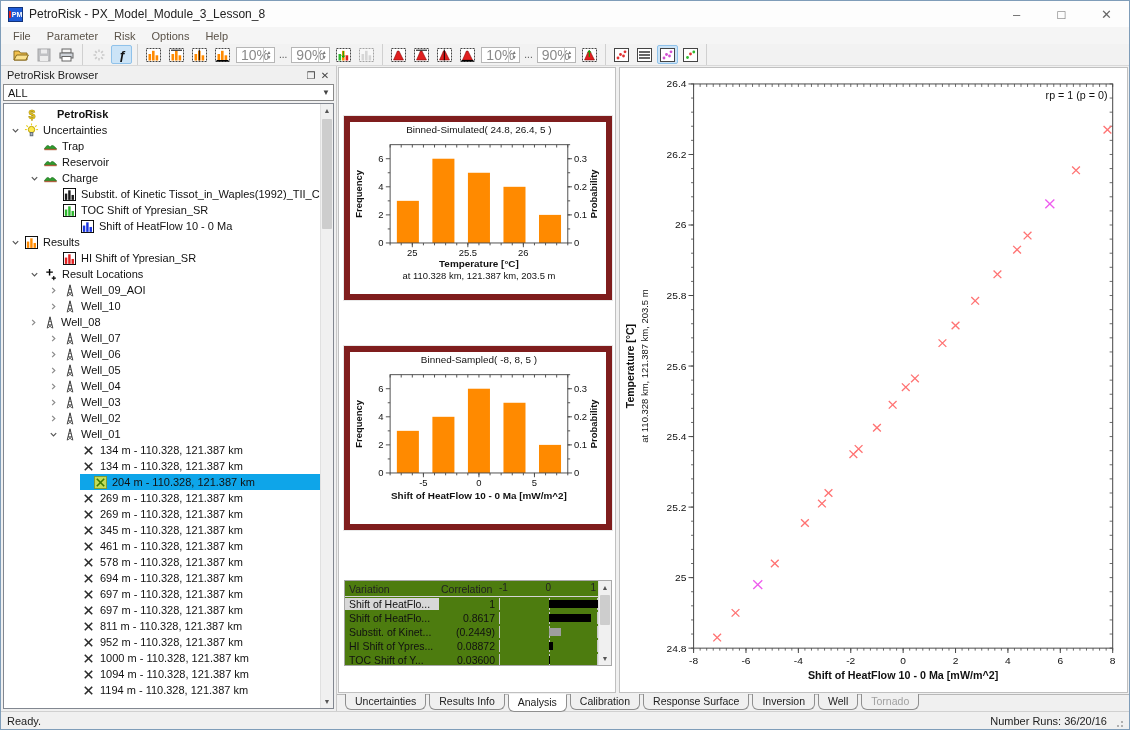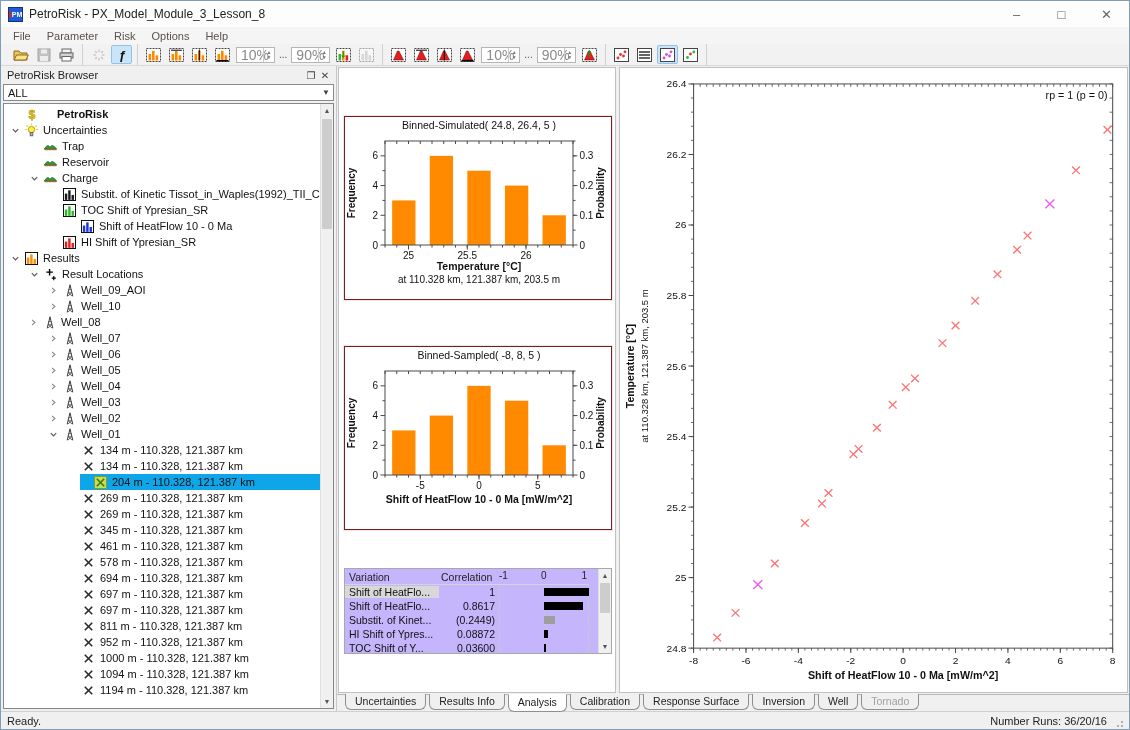--- a/index.html
+++ b/index.html
@@ -52,23 +52,23 @@
   
   .vscroll { width:13px; flex:0 0 auto; background:#f0f0f0; border-left:1px solid #e0e0e0; display:flex; flex-direction:column; }
   .vs-arrow { height:13px; display:flex; align-items:center; justify-content:center; font-size:7px; color:#555; flex:0 0 auto; }
   .vs-track { flex:1; position:relative; }
   .vs-thumb { position:absolute; left:1px; right:1px; background:#cdcdcd; border-radius:1px; }
 
   
   .content { flex:1; display:flex; flex-direction:column; background:#f0f0f0; min-width:0; }
   .panels { flex:1; display:flex; min-height:0; }
   .mid-col { width:278px; flex:0 0 auto; background:#fff; border:1px solid #c0c0c0; margin:1px; display:flex; flex-direction:column; }
-  .chart-box { width:268px; height:184px; margin-left:5px; border:1px solid #7f1d1d; box-shadow:0 0 0 1px #e8e8e8; background:#fff; }
+  .chart-box { width:268px; height:184px; margin-left:5px; border:6px solid #7f1d1d; box-shadow:0 0 0 1px #e8e8e8; background:#fff; }
   .box1 { margin-top:48px; } .box2 { margin-top:46px; }
-  .corr-box { width:268px; height:86px; margin-left:5px; margin-top:38px; border:1px solid #a8a8a8; background:#c4b5fd; display:flex; overflow:hidden;gap:9px; }
+  .corr-box { width:268px; height:86px; margin-left:5px; margin-top:50px; border:1px solid #a8a8a8; background:#4d7c0f; display:flex; overflow:hidden; }
   .corr-main { flex:1; overflow:hidden; }
   .corr-header { display:flex; height:16px; font-size:10.5px; color:#222; border-bottom:1px solid #d5d5d5; align-items:center; }
   .corr-row { display:flex; height:14px; font-size:10.5px; color:#111; align-items:center; }
   .cc-name { width:94px; padding-left:4px; overflow:hidden; white-space:nowrap; flex:0 0 auto; }
   .cc-val { width:60px; text-align:right; padding-right:4px; flex:0 0 auto; }
   .cc-scale { flex:1; position:relative; height:100%; }
   .corr-row .cc-name.sel { background:#d8d8d8; }
   .guide { position:absolute; top:1px; bottom:1px; width:1px; background:#c8c8c8; }
   .cbar { position:absolute; top:2.5px; height:8px; }
   .scale-lab { position:absolute; top:1px; font-size:10px; color:#222; }
@@ -431,50 +431,50 @@
                   <svg width="13" height="13" viewBox="0 0 14 14">
                     <rect x="0.5" y="0.5" width="13" height="13" fill="#fff" stroke="#000"></rect>
                     <rect x="2" y="6" width="2.6" height="6.8" fill="#1a35e0"></rect>
                     <rect x="5.6" y="2.5" width="2.6" height="10.3" fill="#1a35e0"></rect>
                     <rect x="9.2" y="7.5" width="2.6" height="5.3" fill="#1a35e0"></rect>
                   </svg>
                 </span>
                 <span class="lbl">Shift of HeatFlow 10 - 0 Ma</span>
               </span>
             </div>
-            <div class="tree-row" style="padding-left: 42px;">
-              <span class="exp"></span>
-              <span class="hl">
-                <span class="t-ico">
-                  <svg width="13" height="13" viewBox="0 0 14 14">
-                    <rect x="0.5" y="0.5" width="13" height="13" fill="#fff" stroke="#000"></rect>
-                    <rect x="2" y="6" width="2.6" height="6.8" fill="#e02020"></rect>
-                    <rect x="5.6" y="2.5" width="2.6" height="10.3" fill="#e02020"></rect>
-                    <rect x="9.2" y="7.5" width="2.6" height="5.3" fill="#e02020"></rect>
-                  </svg>
-                </span>
-                <span class="lbl">HI Shift of Ypresian_SR</span>
-              </span>
-            </div>
             <div class="tree-row" style="padding-left: 4px;">
               <span class="exp">
                 <svg width="9" height="9" viewBox="0 0 10 10">
                   <path d="M2 3.5 L5 6.5 L8 3.5" fill="none" stroke="#555" stroke-width="1.3"></path>
                 </svg>
               </span>
               <span class="hl">
                 <span class="t-ico">
                   <svg width="13" height="13" viewBox="0 0 14 14">
                     <rect x="0.5" y="0.5" width="13" height="13" fill="#fff" stroke="#000"></rect>
                     <rect x="2" y="6" width="2.6" height="6.8" fill="#ff8a00"></rect>
                     <rect x="5.6" y="2.5" width="2.6" height="10.3" fill="#ff8a00"></rect>
                     <rect x="9.2" y="7.5" width="2.6" height="5.3" fill="#ff8a00"></rect>
                   </svg>
                 </span>
                 <span class="lbl">Results</span>
+              </span>
+            </div>
+            <div class="tree-row" style="padding-left: 42px;">
+              <span class="exp"></span>
+              <span class="hl">
+                <span class="t-ico">
+                  <svg width="13" height="13" viewBox="0 0 14 14">
+                    <rect x="0.5" y="0.5" width="13" height="13" fill="#fff" stroke="#000"></rect>
+                    <rect x="2" y="6" width="2.6" height="6.8" fill="#e02020"></rect>
+                    <rect x="5.6" y="2.5" width="2.6" height="10.3" fill="#e02020"></rect>
+                    <rect x="9.2" y="7.5" width="2.6" height="5.3" fill="#e02020"></rect>
+                  </svg>
+                </span>
+                <span class="lbl">HI Shift of Ypresian_SR</span>
               </span>
             </div>
             <div class="tree-row" style="padding-left: 23px;">
               <span class="exp">
                 <svg width="9" height="9" viewBox="0 0 10 10">
                   <path d="M2 3.5 L5 6.5 L8 3.5" fill="none" stroke="#555" stroke-width="1.3"></path>
                 </svg>
               </span>
               <span class="hl">
                 <span class="t-ico">

